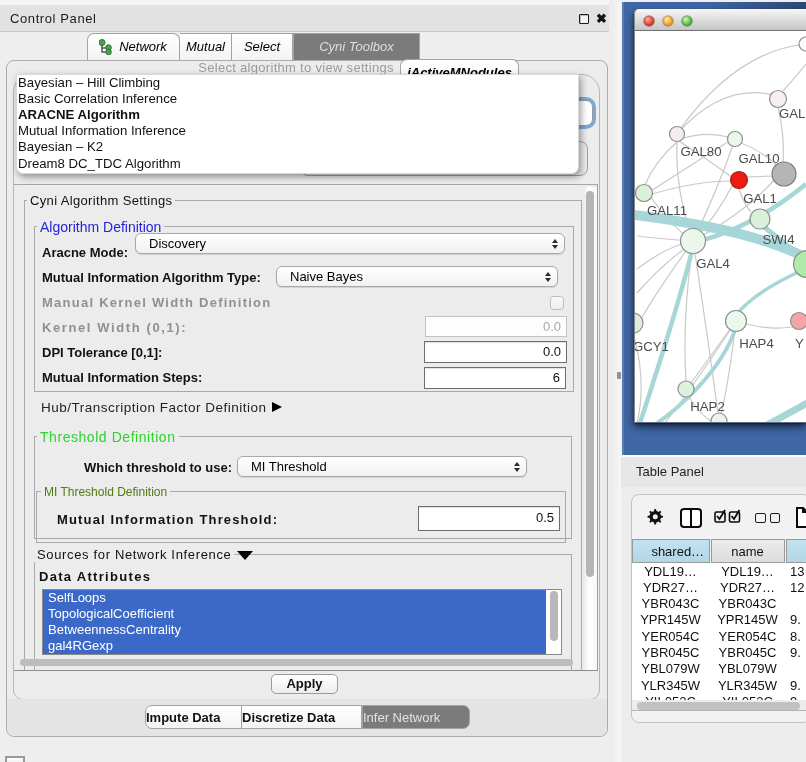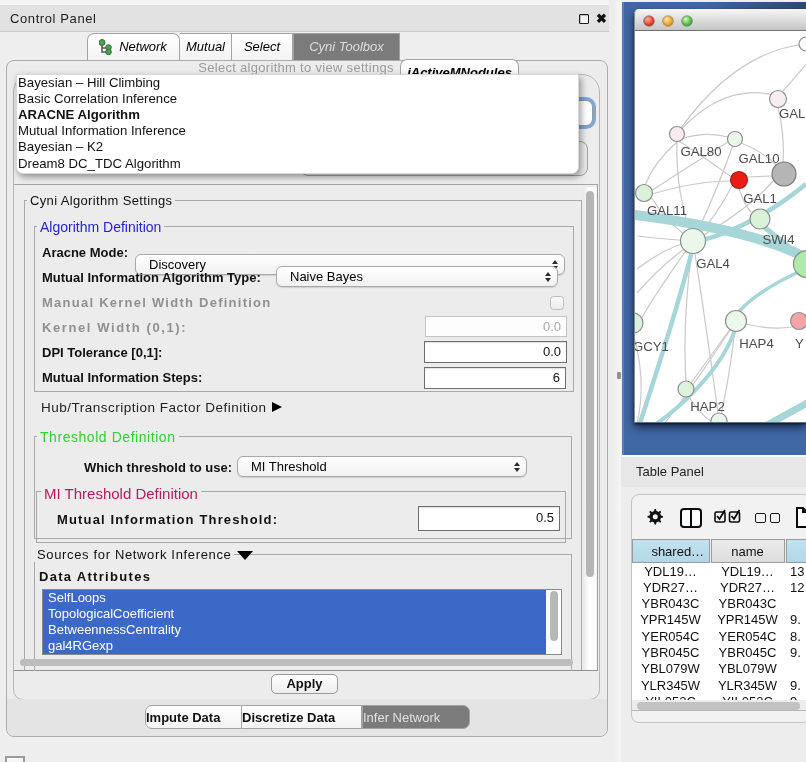--- a/index.html
+++ b/index.html
@@ -44,41 +44,41 @@
   <svg class="abs" style="left:11px;top:5px;" width="13" height="16" viewBox="0 0 13 16">
     <path d="M3 5 L3 13 L8 13 M3 9 L8 9" stroke="#5a5a66" stroke-width="1.6" fill="none"></path>
     <circle cx="3" cy="3.5" r="3" fill="#4aa14e" stroke="#2c7330" stroke-width="1"></circle>
     <circle cx="9.5" cy="8.5" r="2.8" fill="#4aa14e" stroke="#2c7330" stroke-width="1"></circle>
     <circle cx="9.5" cy="13" r="2.8" fill="#4aa14e" stroke="#2c7330" stroke-width="1"></circle>
   </svg>
   <span style="margin-left:19px;">Network</span>
 </div>
 <div class="tab" style="left:180px;width:52px;border-left:none;border-radius:0;">Mutual</div>
 <div class="tab" style="left:232px;width:61px;border-left:none;border-radius:0;">Select</div>
-<div class="tab tabsel" style="left:293px;width:107px;border-radius:0;">Cyni Toolbox</div>
+<div class="tab tabsel" style="left:293px;width:127px;border-radius:0;">Cyni Toolbox</div>
 <div class="tab" style="left:400px;width:119px;font-weight:bold;margin-top:26px;">jActiveMNodules</div>
 
 <div class="abs" style="left:-14px;top:60px;width:620px;text-align:center;color:#9b9b9b;font-size:13px;letter-spacing:0.3px;">Select algorithm to view settings</div>
 
 <div class="abs" style="left:300px;top:100px;width:293px;height:26px;border-radius:7px;background:#fff;border:1px solid #9a9a9a;box-shadow:0 0 0 3px rgba(96,150,215,0.8);"></div>
 <div class="abs" style="left:300px;top:141px;width:288px;height:35px;border-radius:8px;background:#ececec;border:1.5px solid #a0a0a0;"></div>
 
 <div class="abs" style="left:14px;top:183.5px;width:584px;height:487.5px;background:#ececec;border-top:1px solid #a5a5a5;border-right:1px solid #9f9f9f;border-bottom:1px solid #8f8f8f;"></div>
 
 <div class="abs" style="left:583px;top:187px;width:14px;height:483px;background:linear-gradient(to right,#e8e8e8,#ffffff 45%,#f6f6f6);"></div>
 <div class="abs" style="left:585.5px;top:191px;width:8px;height:386px;background:#b5b5b5;border-radius:4.5px;"></div>
 
 <div class="group" style="left:24px;top:200px;width:558px;height:470px;border-bottom:none;"></div>
 <div class="gtitle" style="left:27px;top:193px;letter-spacing:0.35px;">Cyni Algorithm Settings</div>
 
 <div class="group" style="left:34px;top:226px;width:540px;height:165.5px;"></div>
 <div class="gtitle" style="left:37px;top:219px;font-size:14px;color:#2424d6;">Algorithm Definition</div>
 
 <div class="lbl" style="left:42px;top:245px;">Aracne Mode:</div>
-<div class="combo" style="left:135px;top:254px;width:430px;height:21px;">
+<div class="combo" style="left:135px;top:233px;width:430px;height:21px;">
   <span class="ct">Discovery</span>
   <span class="arrows">
         <span class="tri-up"></span>
         <span class="tri-dn"></span>
       </span>
 </div>
 <div class="lbl" style="left:42px;top:270px;">Mutual Information Algorithm Type:</div>
 <div class="combo" style="left:276px;top:266px;width:282px;height:21px;">
   <span class="ct">Naive Bayes</span>
   <span class="arrows">
@@ -104,21 +104,21 @@
 <div class="lbl" style="left:84px;top:460px;">Which threshold to use:</div>
 <div class="combo" style="left:237px;top:456px;width:290px;height:21px;">
   <span class="ct">MI Threshold</span>
   <span class="arrows">
         <span class="tri-up"></span>
         <span class="tri-dn"></span>
       </span>
 </div>
 
 <div class="group" style="left:36px;top:491px;width:530px;height:52px;"></div>
-<div class="gtitle" style="left:41px;top:485px;font-size:15px;color:#be185d;">MI Threshold Definition</div>
+<div class="gtitle" style="left:41px;top:485px;font-size:12px;color:#4d7c0f;">MI Threshold Definition</div>
 <div class="lbl" style="left:57px;top:512px;letter-spacing:1.15px;">Mutual Information Threshold:</div>
 <div class="field" style="left:418px;top:505.5px;width:142px;height:25.5px;line-height:22px;">0.5</div>
 
 <div class="group" style="left:34px;top:554px;width:538px;height:117px;border-bottom:none;"></div>
 <div class="gtitle" style="left:34px;top:547px;letter-spacing:0.65px;">Sources for Network Inference</div>
 <div class="abs" style="left:237px;top:550.5px;width:0;height:0;border-left:8px solid transparent;border-right:8px solid transparent;border-top:9px solid #000;"></div>
 <div class="lbl" style="left:39px;top:569px;letter-spacing:1.3px;">Data Attributes</div>
 
 <div class="abs" style="left:42px;top:588.5px;width:520px;height:66.5px;background:#fff;border:1px solid #8a8a8a;"></div>
 <div class="abs" style="left:43px;top:589.5px;width:503px;height:64.5px;background:#3c69c8;"></div>

